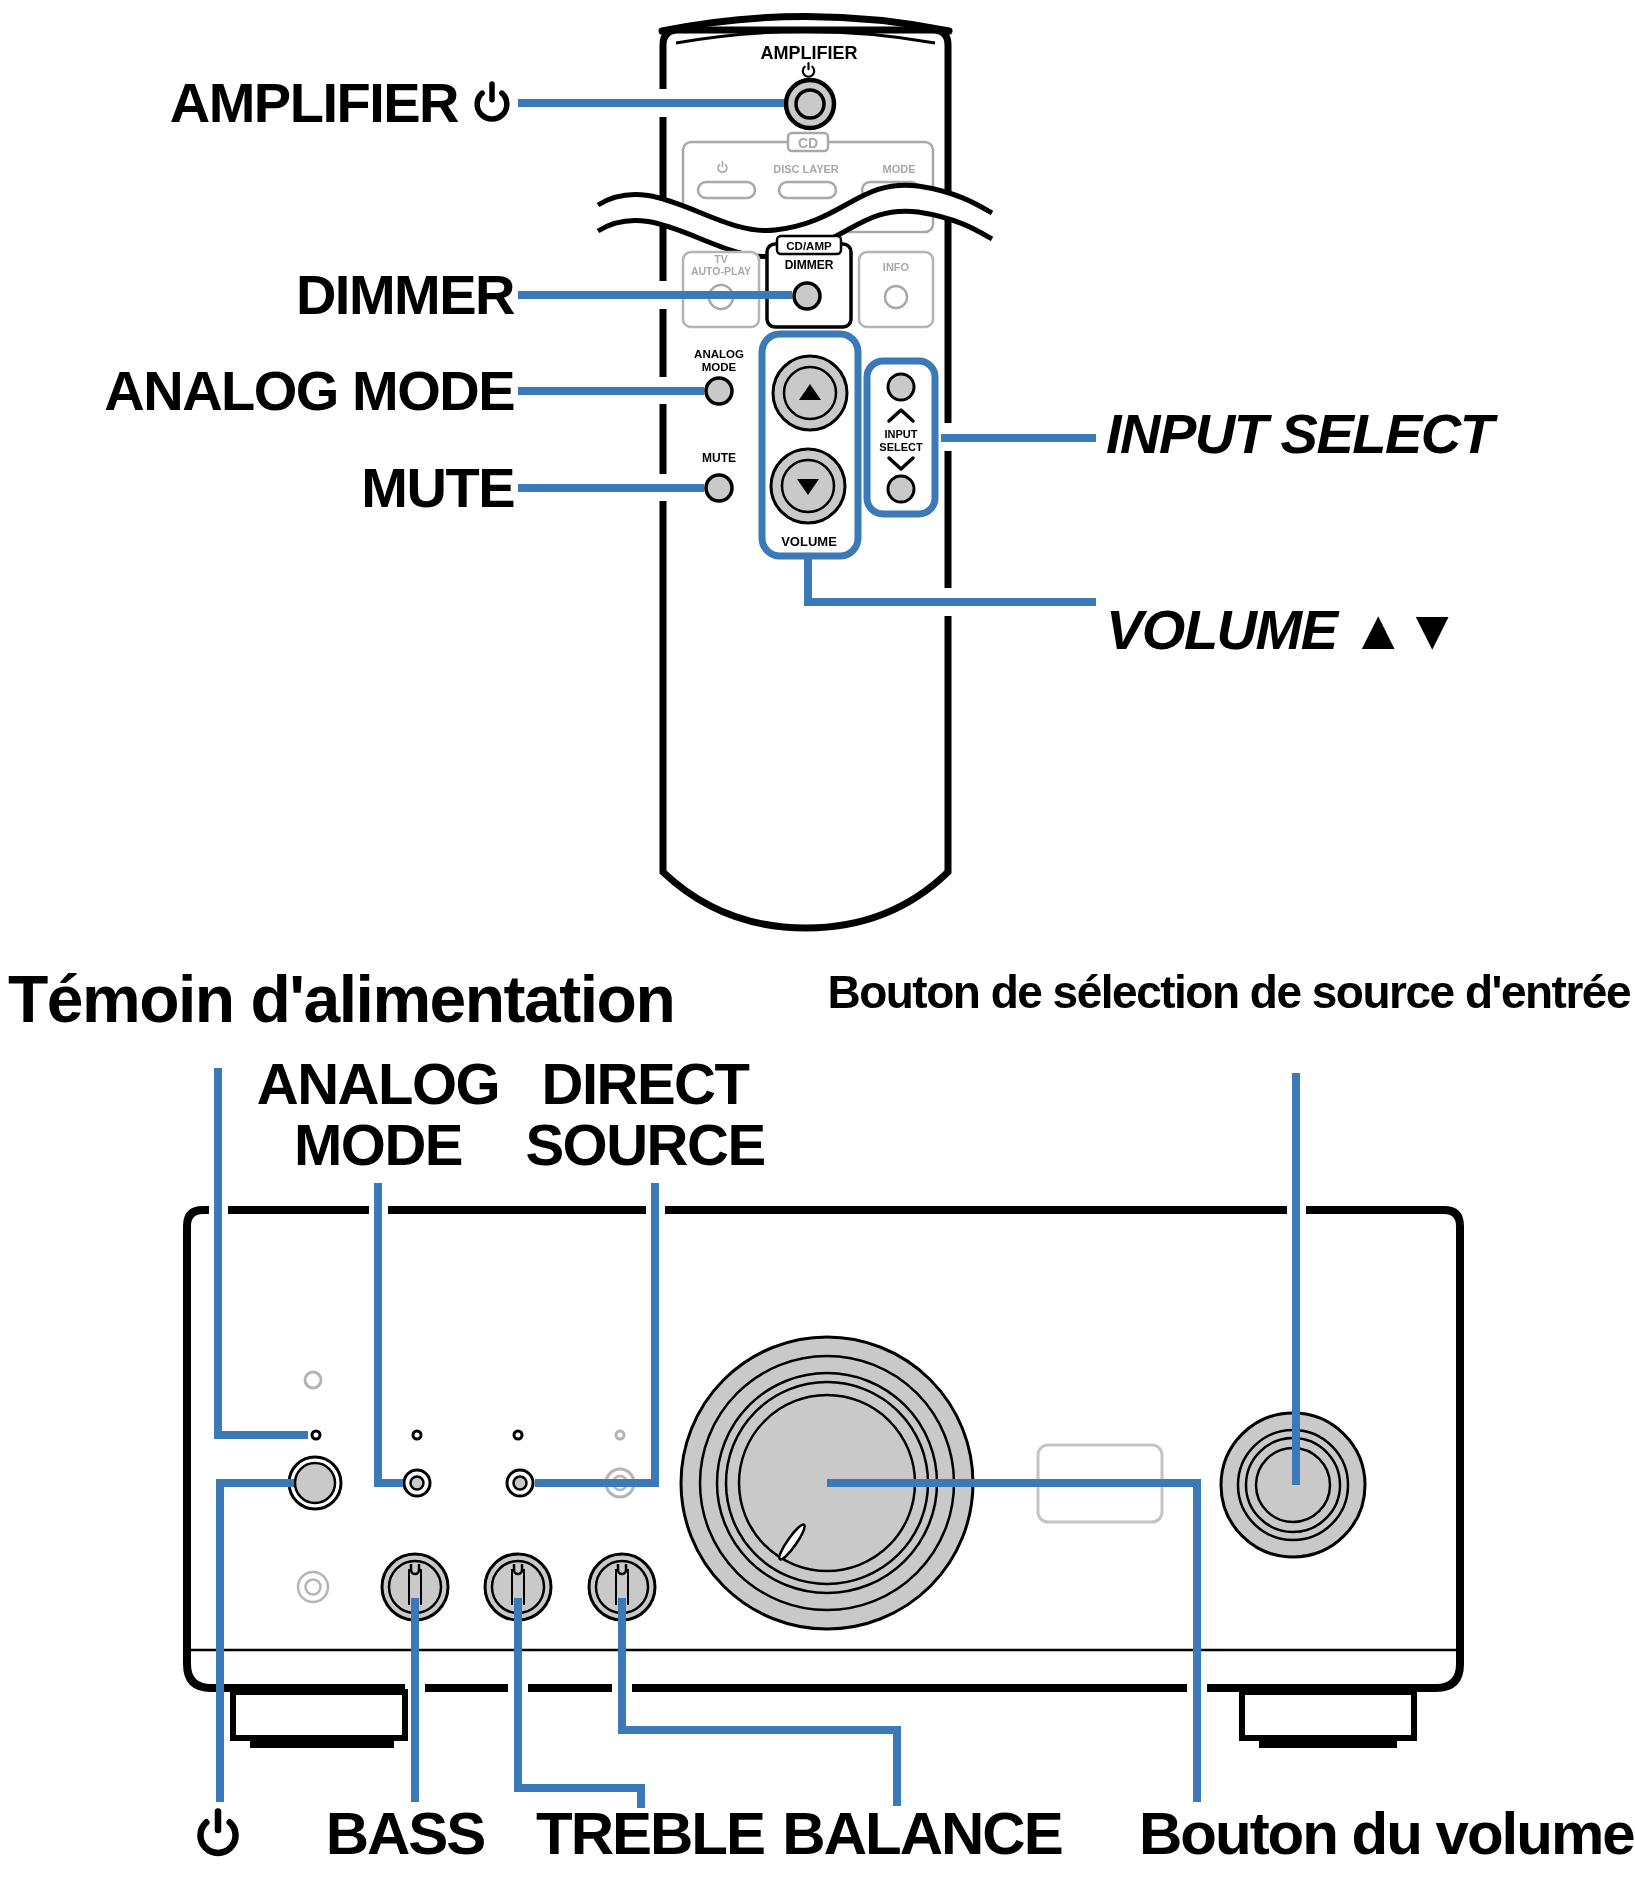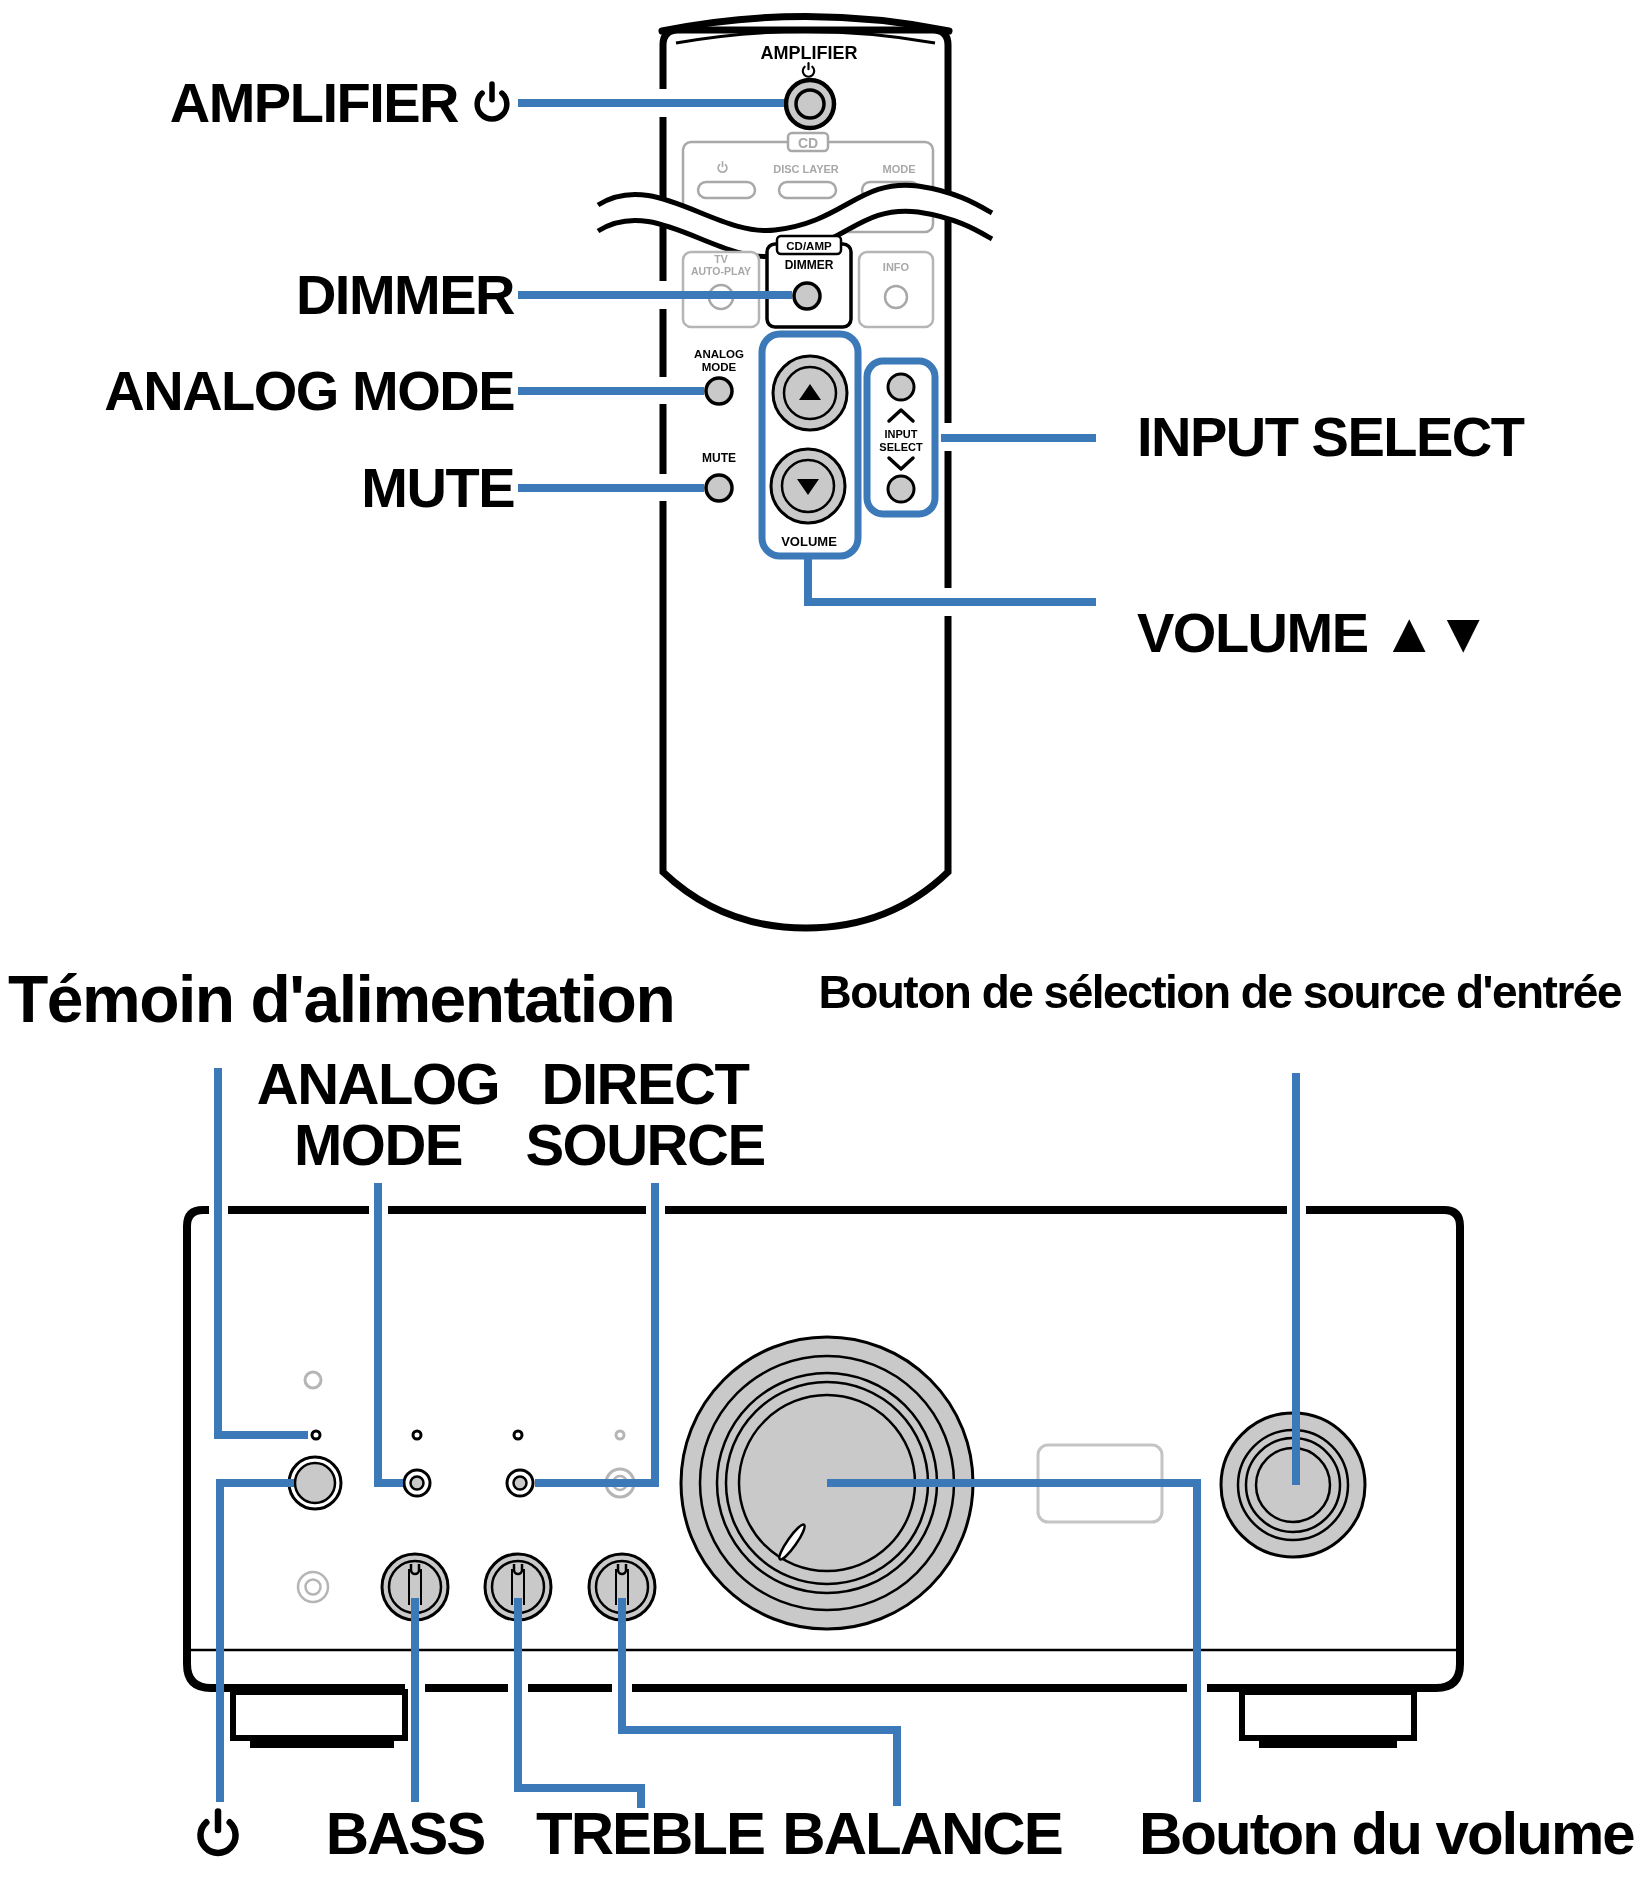--- a/index.html
+++ b/index.html
@@ -3,23 +3,23 @@
 <meta charset="utf-8">
 <style>
   html,body{margin:0;padding:0;background:#fff;}
   #stage{position:relative;width:1635px;height:1890px;background:#fff;overflow:hidden;
          font-family:"Liberation Sans",sans-serif;}
   #art{position:absolute;left:0;top:0;}
   .lbl{position:absolute;font-weight:bold;color:#000;white-space:nowrap;
        letter-spacing:-1.5px;line-height:1.05;}
   .lbl-remote{font-size:56px;}
   .lbl-left{left:0;width:514px;display:flex;justify-content:flex-end;align-items:center;gap:12px;height:64px;}
-  .lbl-right{left:1137px;display:flex;align-items:center;gap:10px;height:64px;}
+  .lbl-right{left:1106px;display:flex;gap:10px;height:64px;font-style:italic;}
   .lbl-fr{font-size:66px;}
-  .lbl-fr-right{font-size:46px;right:14px;text-align:right;}
+  .lbl-fr-right{font-size:46px;right:5px;text-align:right;}
   .lbl-stack{font-size:58px;text-align:center;width:400px;}
   .lbl-bottom{font-size:60px;letter-spacing:-2px;text-align:center;}
   .pwr-ic{display:inline-block;color:#000;}
   svg text{font-family:"Liberation Sans",sans-serif;font-weight:bold;}
 </style>
 </head>
 <body>
 
 <div id="stage">
 

